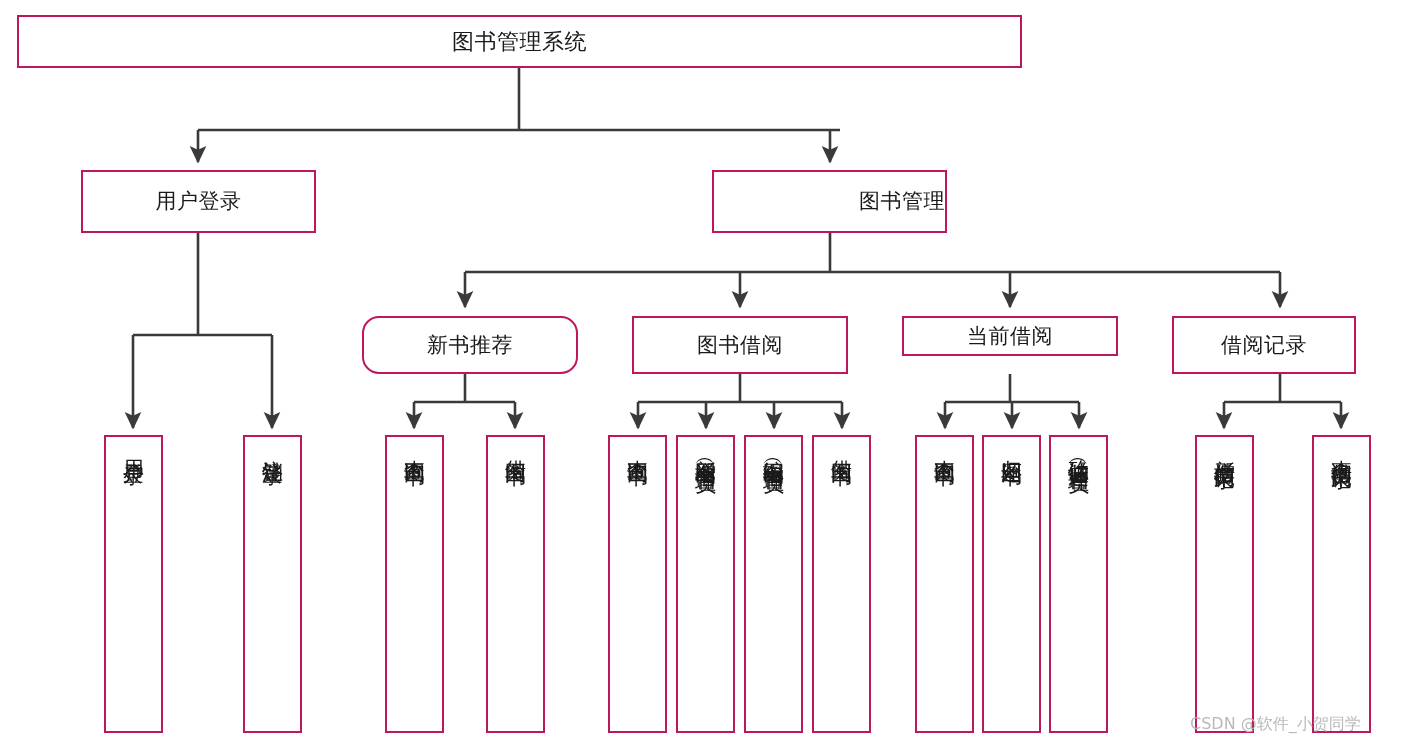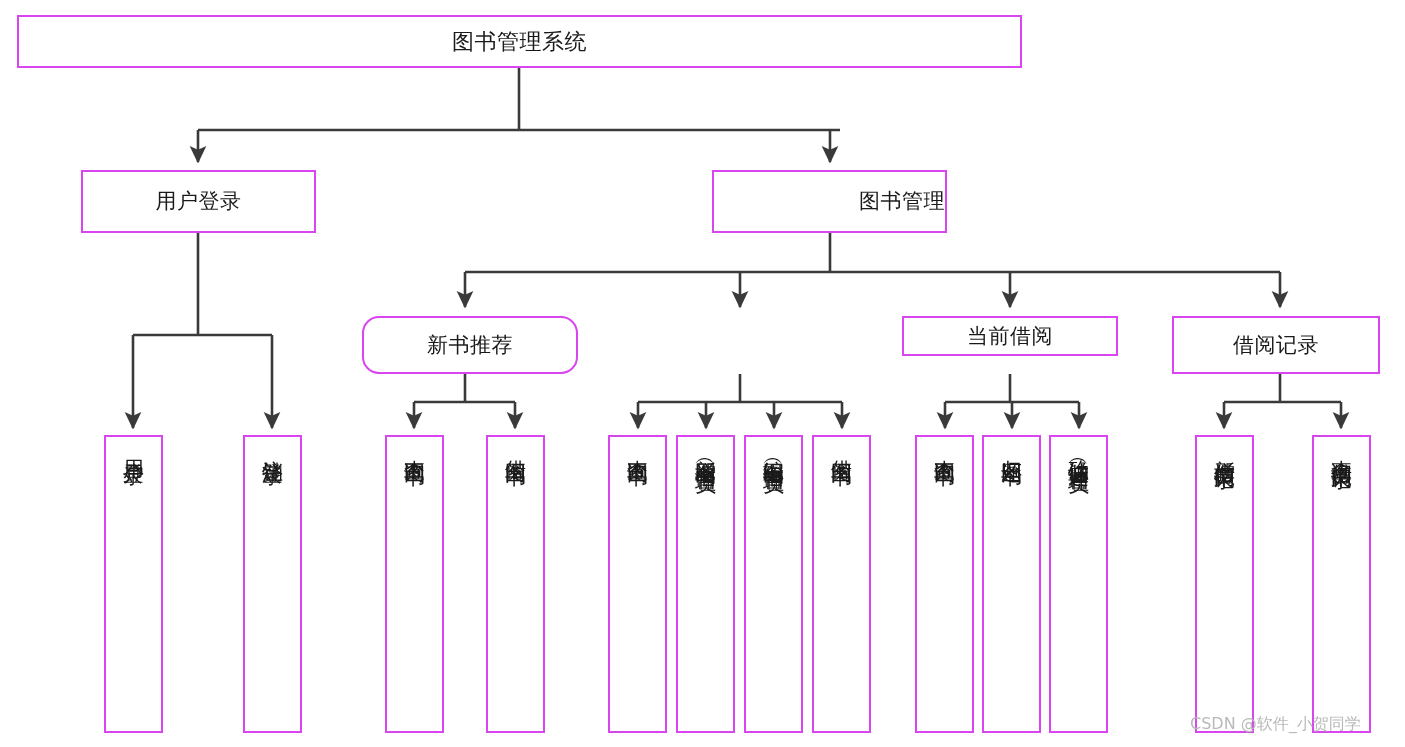--- a/index.html
+++ b/index.html
@@ -23,21 +23,21 @@
     left: 0;
     top: 0;
     width: 1405px;
     height: 747px;
     pointer-events: none;
   }
   .node {
     position: absolute;
     box-sizing: border-box;
     background: #ffffff;
-    border: 2px solid #d946ef;
+    border: 2px solid #be185d;
     display: flex;
     align-items: center;
     justify-content: center;
     color: #1a1a1a;
     z-index: 2;
   }
   .node .label {
     display: block;
     text-align: center;
     line-height: 1.18;
@@ -138,24 +138,27 @@
   <div class="node horiz" style="left:81px; top:170px; width:235px; height:63px;">
     <span class="label">用户登录</span>
   </div>
   <div class="node horiz" style="left:712px; top:170px; width:235px; height:63px;justify-content:flex-end;">
     <span class="label">图书管理</span>
   </div>
 
   <div class="node horiz" style="left:362px; top:316px; width:216px; height:58px;border-radius:17px;">
     <span class="label">新书推荐</span>
   </div>
+  <div class="node horiz" style="left:632px; top:316px; width:216px; height:58px;">
+    <span class="label">图书借阅</span>
+  </div>
   <div class="node horiz" style="left:902px; top:316px; width:216px; height:40px;">
     <span class="label">当前借阅</span>
   </div>
-  <div class="node horiz" style="left:1172px; top:316px; width:208px; height:58px;justify-content:center;">
+  <div class="node horiz" style="left:1172px; top:316px; width:184px; height:58px;justify-content:center;">
     <span class="label">借阅记录</span>
   </div>
 
   <div class="node vert" style="left:104px; top:435px; width:59px; height:298px;">
     <span class="label">用户登录</span>
   </div>
   <div class="node vert" style="left:243px; top:435px; width:59px; height:298px;">
     <span class="label">注销登录</span>
   </div>
 

